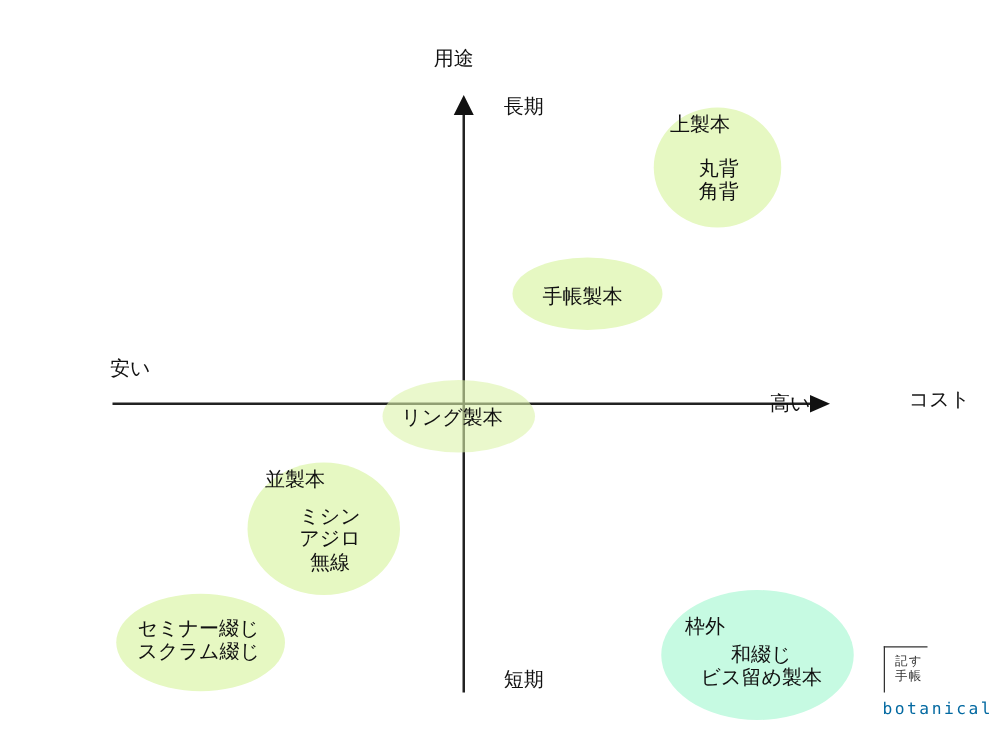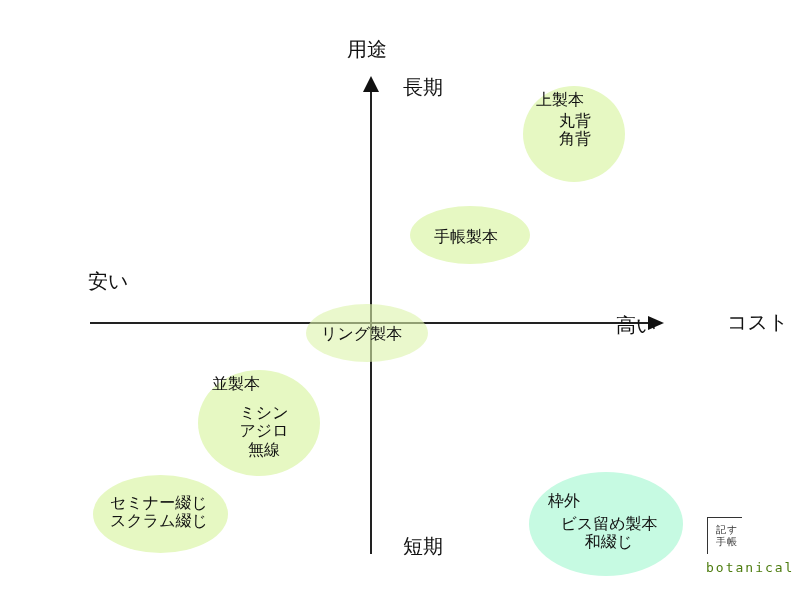--- a/index.html
+++ b/index.html
@@ -6,27 +6,27 @@
   body { width:800px; height:600px; position:relative; overflow:hidden;
          font-family: "DejaVu Sans", "Liberation Sans", sans-serif; color:#111; }
   .ellipse { position:absolute; border-radius:50%; }
   .label { position:absolute; white-space:nowrap; line-height:1.15; }
   .axis-h { position:absolute; left:90px; top:322px; width:560px; height:1.5px; background:#222; }
   .axis-v { position:absolute; left:370px; top:88px; width:1.5px; height:466px; background:#222; }
   .arrow-right { position:absolute; left:648px; top:316px; width:0; height:0;
                  border-top:7px solid transparent; border-bottom:7px solid transparent; border-left:16px solid #111; }
   .arrow-up { position:absolute; left:363px; top:76px; width:0; height:0;
               border-left:8px solid transparent; border-right:8px solid transparent; border-bottom:16px solid #111; }
-  .big { font-size:20px; }
+  .big { font-size:16px; }
   .mid { font-size:16px; }
   .center-block { text-align:center; }
   .logo-frame { position:absolute; left:707px; top:517px; width:34px; height:36px;
                 border-top:1.5px solid #333; border-left:1.5px solid #333; }
   .logo-mark { position:absolute; left:716px; top:524px; font-size:10px; line-height:1.15; color:#333; letter-spacing:1px; }
-  .logo-text { position:absolute; left:706px; top:560px; font-size:13px; letter-spacing:2px; color:#4d7c0f;
+  .logo-text { position:absolute; left:706px; top:560px; font-size:13px; letter-spacing:2px; color:#0369a1;
                font-family: "DejaVu Sans Mono", "Liberation Mono", monospace; }
 </style>
 </head>
 <body>
 
 <div class="ellipse" style="left:523px;top:86px;width:102px;height:96px;background:#E6F8C2;"></div>
 <div class="ellipse" style="left:410px;top:206px;width:120px;height:58px;background:#E6F8C2;"></div>
 <div class="ellipse" style="left:198px;top:370px;width:122px;height:106px;background:#E6F8C2;"></div>
 <div class="ellipse" style="left:93px;top:475px;width:135px;height:78px;background:#E6F8C2;"></div>
 <div class="ellipse" style="left:529px;top:472px;width:154px;height:104px;background:#C6FAE2;"></div>
@@ -34,26 +34,26 @@
 <div class="axis-h"></div>
 <div class="arrow-right"></div>
 <div class="axis-v"></div>
 <div class="arrow-up"></div>
 
 <div class="ellipse" style="left:306px;top:304px;width:122px;height:58px;background:rgba(220,244,170,0.6);"></div>
 
 <div class="label big" style="left:347px;top:38px;">用途</div>
 <div class="label big" style="left:403px;top:76px;">長期</div>
 <div class="label big" style="left:403px;top:535px;">短期</div>
-<div class="label big" style="left:88px;top:270px;">安い</div>
+<div class="label big" style="left:88px;top:286px;">安い</div>
 <div class="label big" style="left:616px;top:286px;margin-top:28px;">高い</div>
 <div class="label big" style="left:694px;top:311px;margin-left:33px;">コスト</div>
 
 <div class="label mid" style="left:536px;top:91px;">上製本</div>
-<div class="label mid center-block" style="left:559px;top:112px;text-align:right;">
+<div class="label mid center-block" style="left:559px;top:126px;text-align:right;">
   <div>丸背</div>
   <div>角背</div>
 </div>
 
 <div class="label mid" style="left:434px;top:228px;">手帳製本</div>
 
 <div class="label mid" style="left:321px;top:325px;">リング製本</div>
 
 <div class="label mid" style="left:212px;top:375px;">並製本</div>
 <div class="label mid center-block" style="left:236px;top:404px;width:56px;">
@@ -62,22 +62,22 @@
   <div>無線</div>
 </div>
 
 <div class="label mid" style="left:110px;top:494px;">
   <div>セミナー綴じ</div>
   <div>スクラム綴じ</div>
 </div>
 
 <div class="label mid" style="left:548px;top:492px;">枠外</div>
 <div class="label mid center-block" style="left:556px;top:515px;width:106px;">
+  <div>和綴じ</div>
   <div>ビス留め製本</div>
-  <div>和綴じ</div>
 </div>
 
 <div class="logo-frame"></div>
 <div class="logo-mark">
   <div>記す</div>
   <div>手帳</div>
 </div>
 <div class="logo-text">botanical</div>
 
 </body></html>

